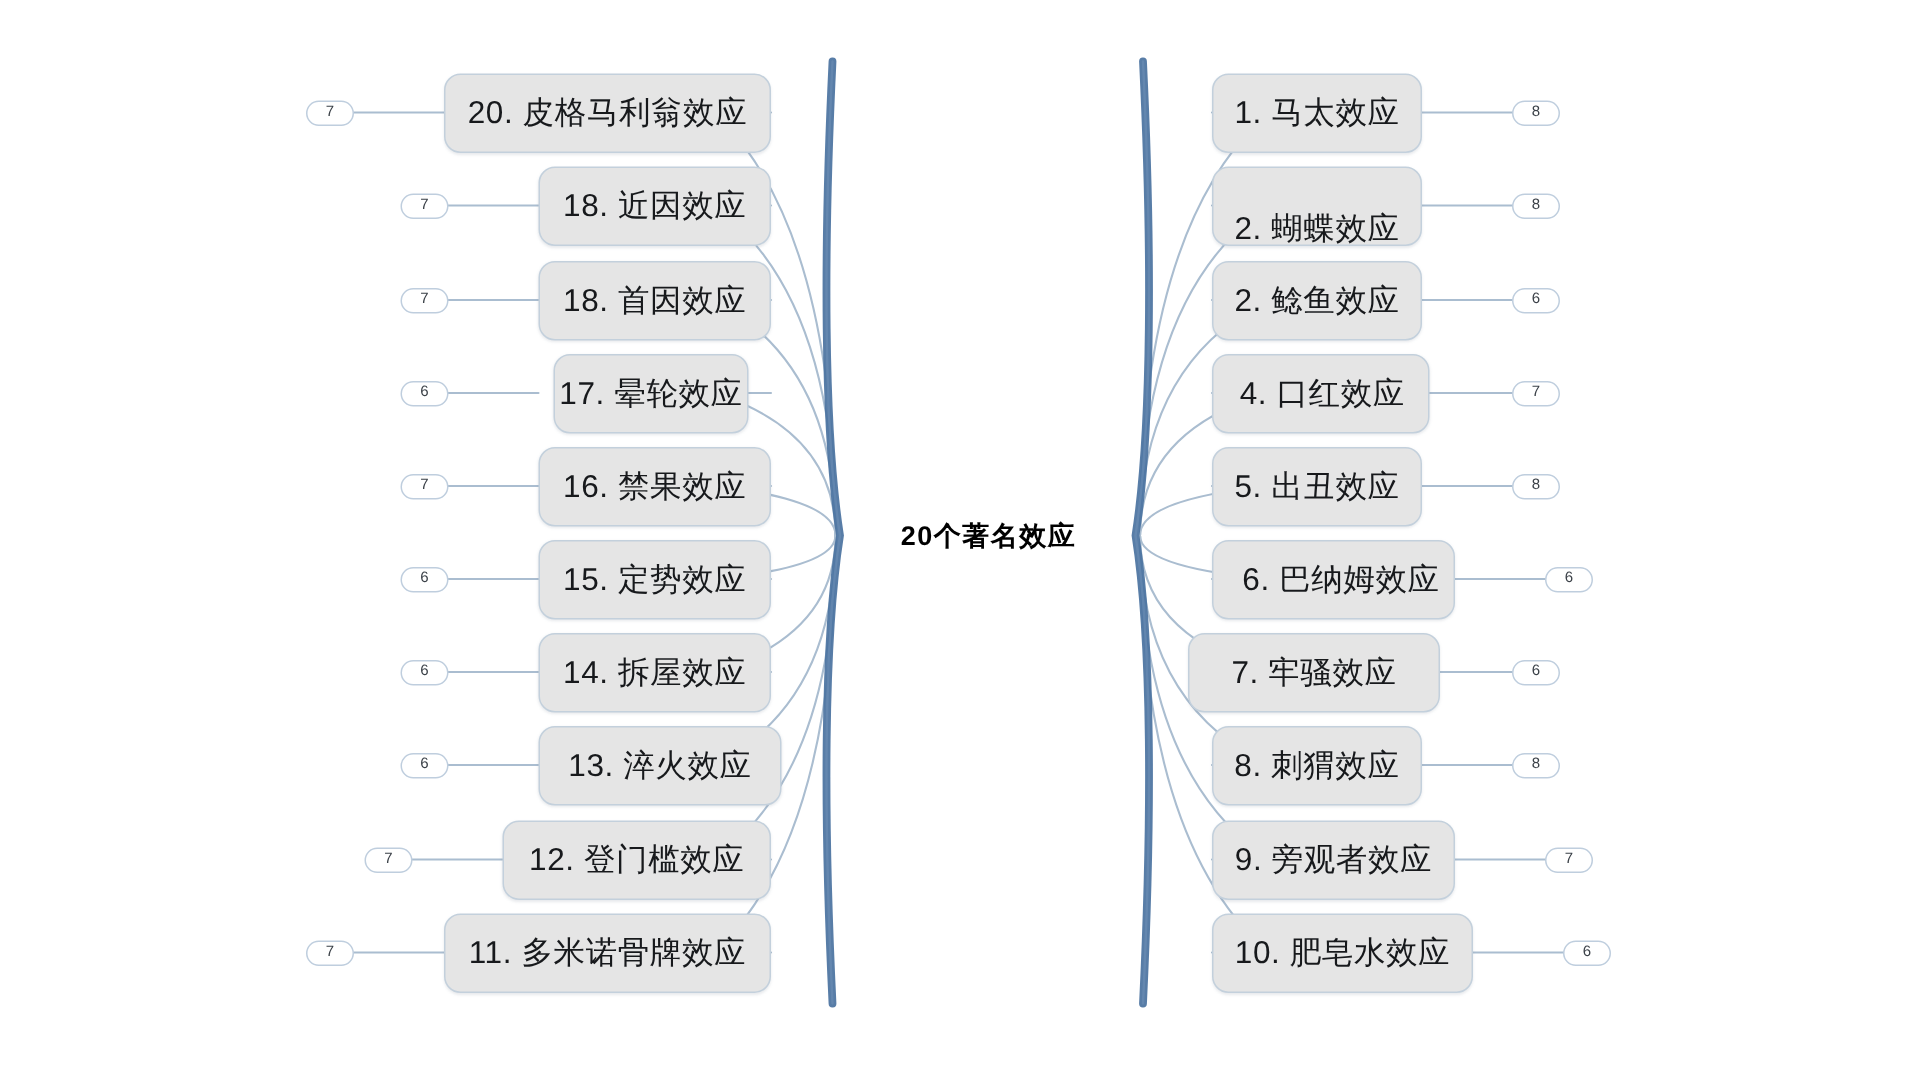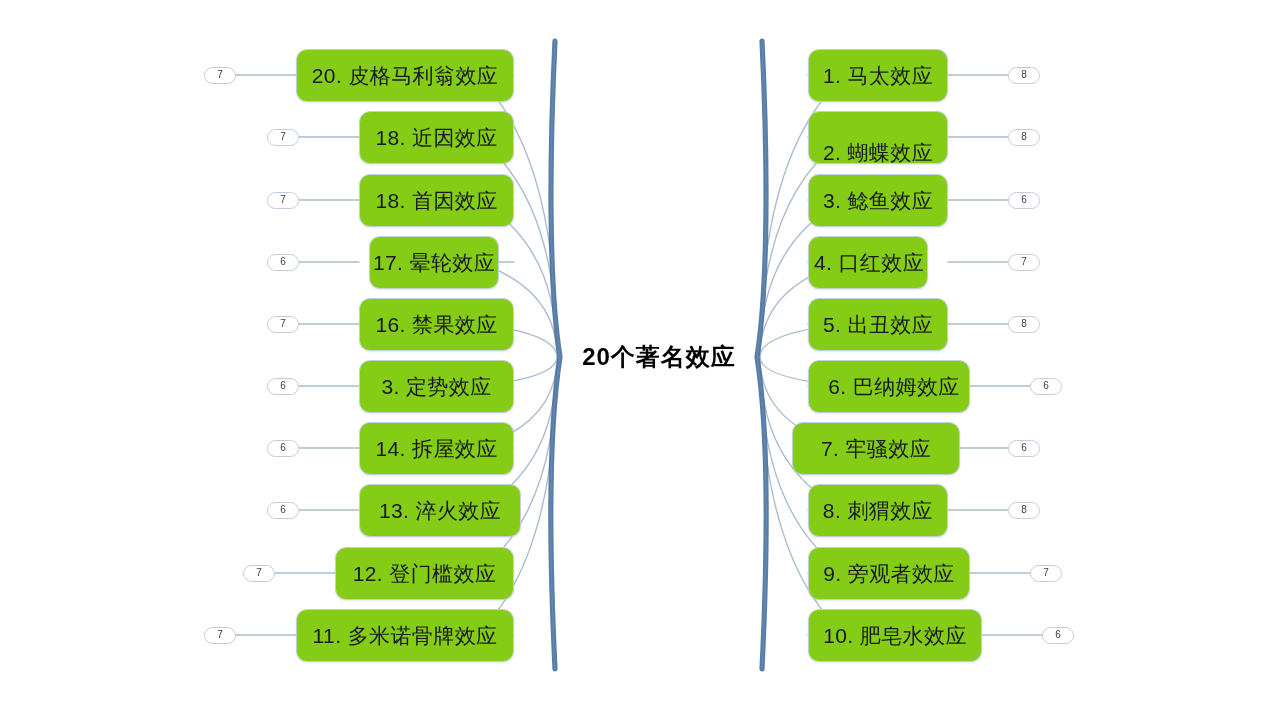--- a/index.html
+++ b/index.html
@@ -17,21 +17,21 @@
     position:absolute;left:0;top:0;width:1280px;height:720px;
     pointer-events:none;
   }
   
   .node{
     position:absolute;
     box-sizing:border-box;
     height:53px;
     border:1px solid #c3d0dc;
     border-radius:11px;
-    background:#84cc16;
+    background:#e5e5e5;
     display:flex;
     align-items:center;
     justify-content:center;
     padding:0 14px;
     white-space:nowrap;
     box-shadow:0 1px 2px rgba(120,135,150,.18);
   }
   .node .label{
     font-size:21px;
     color:#17191c;
@@ -54,21 +54,21 @@
     line-height:1;
   }
   
   #root-node{
     position:absolute;
     left:566px;top:340px;
     width:186px;height:34px;
     display:flex;align-items:center;justify-content:center;
   }
   #root-node .root-label{
-    font-size:24px;
+    font-size:18px;
     font-weight:bold;
     color:#000000;
     letter-spacing:1px;
     white-space:nowrap;
   }
 </style>
 </head>
 <body>
 
 <div id="canvas">
@@ -145,21 +145,21 @@
       <div class="badge" style="left: 267px; top: 253.5px;">
         <span>6</span>
       </div>
       <div class="node" style="width: 155px; top: 297.5px; left: 359px;">
         <div class="label">16. 禁果效应</div>
       </div>
       <div class="badge" style="left: 267px; top: 315.5px;">
         <span>7</span>
       </div>
       <div class="node" style="width: 155px; top: 359.5px; left: 359px;">
-        <div class="label">3. 定势效应</div>
+        <div class="label">15. 定势效应</div>
       </div>
       <div class="badge" style="left: 267px; top: 377.5px;">
         <span>6</span>
       </div>
       <div class="node" style="width: 155px; top: 421.5px; left: 359px;">
         <div class="label">14. 拆屋效应</div>
       </div>
       <div class="badge" style="left: 267px; top: 439.5px;">
         <span>6</span>
       </div>
@@ -187,26 +187,26 @@
       <div class="badge" style="left: 1008px; top: 66.5px;">
         <span>8</span>
       </div>
       <div class="node" style="width: 140px; top: 110.5px; left: 808px; align-items: flex-end;">
         <div class="label">2. 蝴蝶效应</div>
       </div>
       <div class="badge" style="left: 1008px; top: 128.5px;">
         <span>8</span>
       </div>
       <div class="node" style="width: 140px; top: 173.5px; left: 808px;">
-        <div class="label">3. 鲶鱼效应</div>
+        <div class="label">2. 鲶鱼效应</div>
       </div>
       <div class="badge" style="left: 1008px; top: 191.5px;">
         <span>6</span>
       </div>
-      <div class="node" style="width: 120px; top: 235.5px; left: 808px; padding-left: 16px;">
+      <div class="node" style="width: 145px; top: 235.5px; left: 808px; padding-left: 16px;">
         <div class="label">4. 口红效应</div>
       </div>
       <div class="badge" style="left: 1008px; top: 253.5px;">
         <span>7</span>
       </div>
       <div class="node" style="width: 140px; top: 297.5px; left: 808px;">
         <div class="label">5. 出丑效应</div>
       </div>
       <div class="badge" style="left: 1008px; top: 315.5px;">
         <span>8</span>

